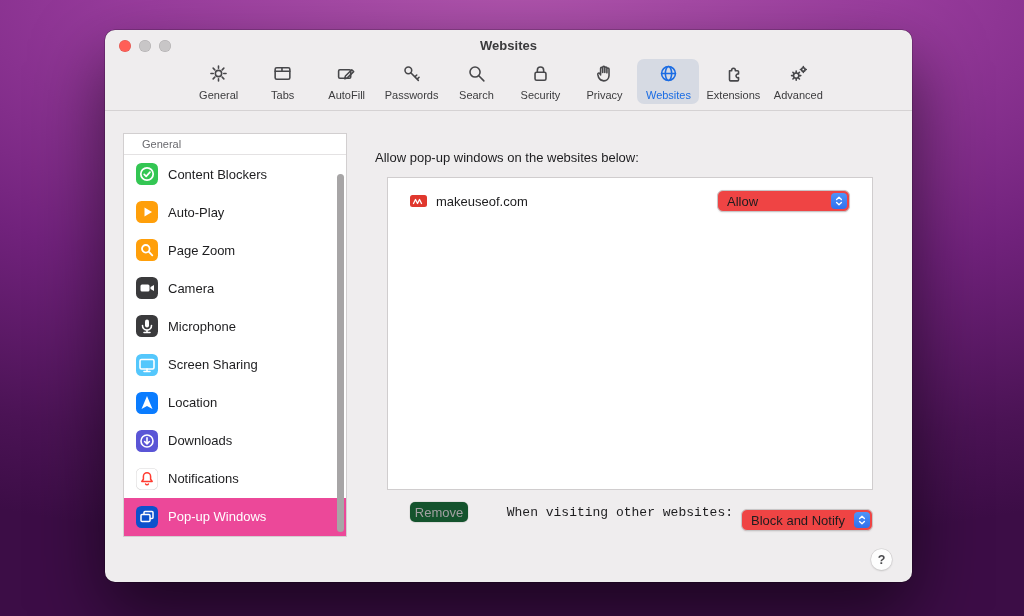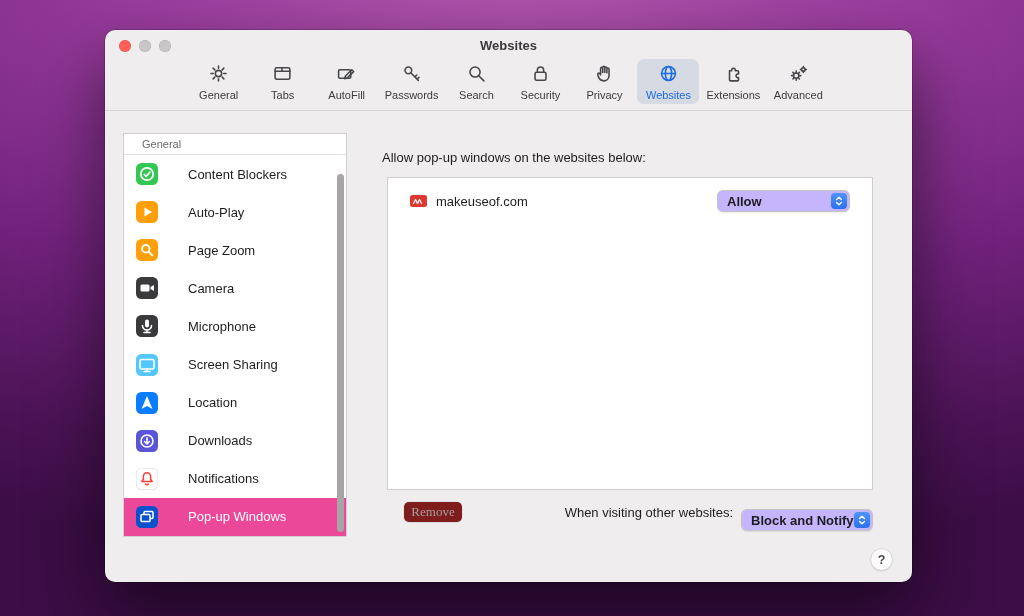--- a/index.html
+++ b/index.html
@@ -37,53 +37,53 @@
   .tb-item.selected{background:#d6dae3;color:#1b6ce3;}
   .tb-item.selected .tb-label{color:#1b6ce3;}
   
   .content{position:absolute;left:0;right:0;top:83px;bottom:0;}
   
   .sidebar{position:absolute;left:18px;top:20px;width:224px;height:404px;background:#fff;
     border:1px solid #d2cfd0;box-sizing:border-box;}
   .sb-header{position:absolute;left:0;right:0;top:0;height:20px;line-height:20px;
     padding-left:18px;font-size:11px;color:#69696e;border-bottom:1px solid #e4e2e3;background:#fff;}
   .sb-list{position:absolute;left:0;right:0;top:21px;bottom:0;display:flex;flex-direction:column;}
-  .sb-item{flex:1;display:flex;align-items:center;padding:0 8px 0 12px;font-size:13px;color:#1d1d1f;gap:20px;}
+  .sb-item{flex:1;display:flex;align-items:center;padding:0 8px 0 12px;font-size:13px;color:#1d1d1f;}
   .sb-item.selected{background:#ec4899;color:#fff;}
   .sb-icon{width:22px;height:22px;border-radius:5.5px;margin-right:10px;flex:0 0 auto;
     display:flex;align-items:center;justify-content:center;}
   .sb-icon svg{width:22px;height:22px;}
   .scroll-thumb{position:absolute;right:2px;top:40px;bottom:4px;width:7px;border-radius:4px;
     background:#a7a5a6;}
   
-  .heading{position:absolute;left:277px;top:37px;font-size:13px;color:#1d1d1f;}
+  .heading{position:absolute;left:270px;top:37px;font-size:13px;color:#1d1d1f;}
   .table{position:absolute;left:282px;top:64px;width:486px;height:313px;background:#fff;
     border:1px solid #d0cdce;box-sizing:border-box;}
   .table-header{height:22px;line-height:22px;padding-left:20px;font-size:11px;color:#85858a;
     border-bottom:1px solid #e5e3e4;}
   .table-row{display:flex;align-items:center;height:46px;padding:0 22px;}
   .favicon{width:17px;height:13px;flex:0 0 auto;display:flex;}
   .site{font-size:13px;color:#1d1d1f;margin-left:9px;}
-  .select{height:22px;background:#c4b5fd;border:1px solid #c7c5c6;border-radius:6px;
+  .select{height:22px;background:#ef4444;border:1px solid #c7c5c6;border-radius:6px;
     box-sizing:border-box;display:flex;align-items:center;
-    box-shadow:0 .5px 1.5px rgba(0,0,0,.08);font-weight:bold;}
+    box-shadow:0 .5px 1.5px rgba(0,0,0,.08);}
   .select-text{font-size:13px;color:#1d1d1f;padding-left:9px;flex:1;white-space:nowrap;}
   .stepper{width:16px;height:16px;border-radius:4px;margin-right:2px;flex:0 0 auto;
     background:linear-gradient(#4f94f8,#2f70ee);display:flex;align-items:center;justify-content:center;}
   .stepper svg{width:12px;height:12px;fill:none;stroke:#fff;stroke-width:1.8;
     stroke-linecap:round;stroke-linejoin:round;}
   .row-select{margin-left:auto;width:133px;}
   
   .bottombar{position:absolute;left:282px;top:388px;width:486px;height:22px;
     display:flex;align-items:center;}
-  .remove-btn{width:58px;height:20px;border:none;border-radius:5px;background:#7f1d1d;
+  .remove-btn{width:58px;height:20px;border:none;border-radius:5px;background:#14532d;
     box-shadow:0 0 0 .5px #d6d3d4, 0 .5px 1px rgba(0,0,0,.06);
-    font-size:13px;color:#a2a0a2;font-family:Liberation Serif, serif;padding:0;margin-left:17px;}
+    font-size:13px;color:#a2a0a2;font-family:Liberation Sans, sans-serif;padding:0;margin-left:23px;}
   .spacer{flex:1;}
-  .footer-label{font-size:13px;color:#1d1d1f;margin-right:8px;}
+  .footer-label{font-size:13px;color:#1d1d1f;margin-right:8px;font-family:Liberation Mono, monospace;}
   .footer-select{width:132px;margin-top:16px;}
   
   .help-btn{position:absolute;left:766px;top:436px;width:21px;height:21px;border-radius:50%;
     background:#fdfdfd;box-shadow:0 0 0 .5px #cfcdce, 0 1px 2px rgba(0,0,0,.18);
     display:flex;align-items:center;justify-content:center;
     font-size:12.5px;font-weight:700;color:#49494c;}
 </style>
 </head>
 <body>
 

